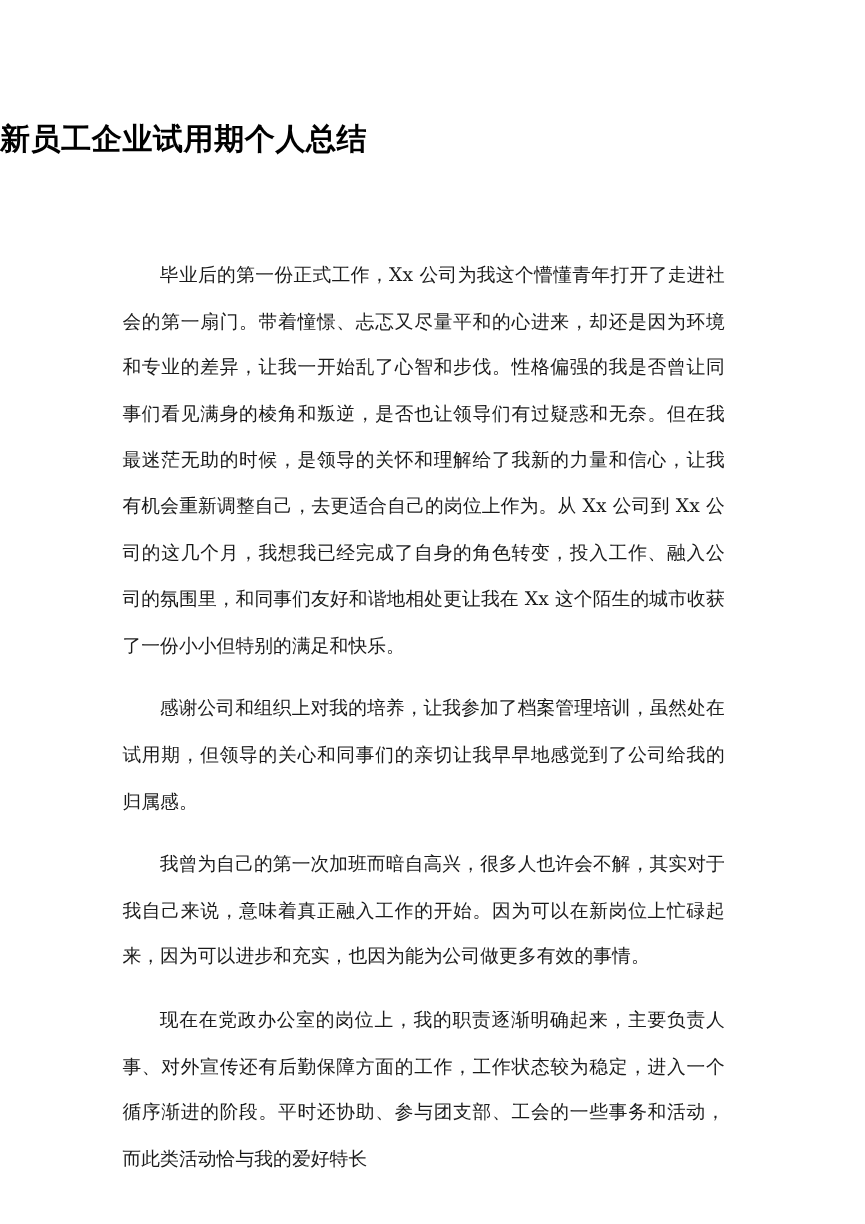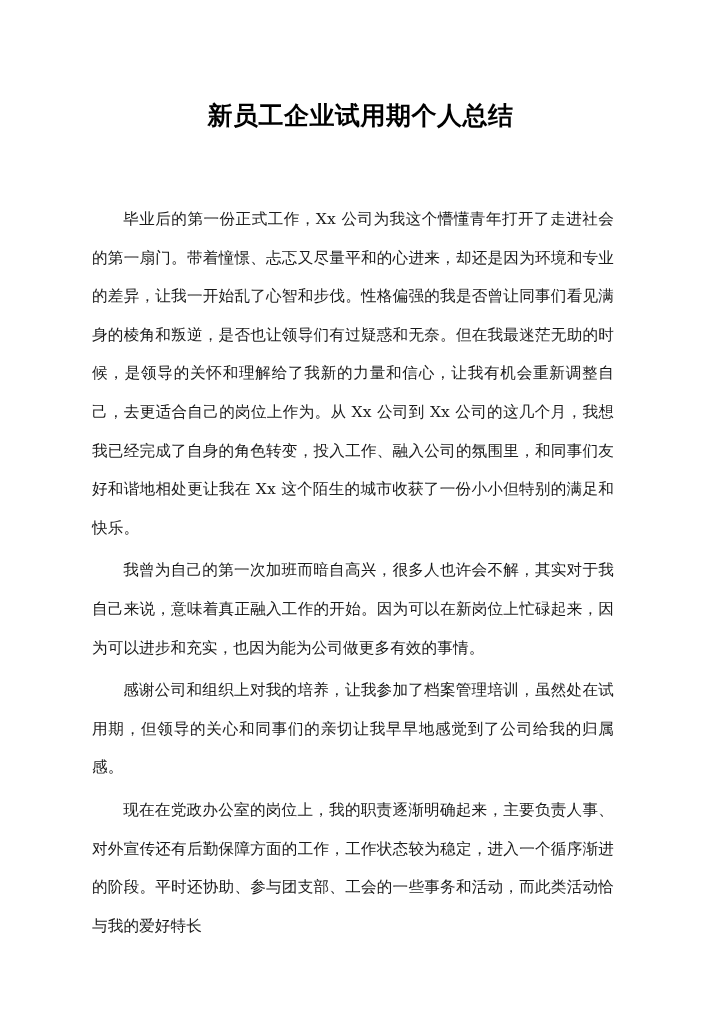--- a/index.html
+++ b/index.html
@@ -16,21 +16,21 @@
     background: #ffffff;
     overflow: hidden;
     box-sizing: border-box;
   }
 
   .doc-title {
     position: absolute;
     left: 0;
     right: 0;
     top: 84px;
-    text-align: center;
+    text-align: left;
     font-family: "DejaVu Serif", "Liberation Serif", serif;
     font-weight: 700;
     font-size: 25px;
     line-height: 30px;
     letter-spacing: 0.5px;
     color: #000000;
     white-space: nowrap;
   }
 
   .doc-body {
@@ -41,39 +41,39 @@
     font-family: "DejaVu Serif", "Liberation Serif", serif;
     font-size: 15.6px;
     line-height: 38.6px;
     color: #1a1a1a;
     text-align: justify;
     text-justify: inter-character;
     letter-spacing: 0.1px;
   }
 
   .doc-body p {
-    margin: 4px;
+    margin: 14px;
     padding: 0;
     text-indent: 2em;
     text-align: justify;
     text-justify: inter-character;
     word-break: break-all;
   }
 
   .doc-body p:last-child {
     text-align-last: left;
   }
 </style>
 </head>
 <body>
 
 <div class="page">
 
   <h1 class="doc-title">新员工企业试用期个人总结</h1>
 
   <div class="doc-body">
     <p>毕业后的第一份正式工作，Xx 公司为我这个懵懂青年打开了走进社会的第一扇门。带着憧憬、忐忑又尽量平和的心进来，却还是因为环境和专业的差异，让我一开始乱了心智和步伐。性格偏强的我是否曾让同事们看见满身的棱角和叛逆，是否也让领导们有过疑惑和无奈。但在我最迷茫无助的时候，是领导的关怀和理解给了我新的力量和信心，让我有机会重新调整自己，去更适合自己的岗位上作为。从 Xx 公司到 Xx 公司的这几个月，我想我已经完成了自身的角色转变，投入工作、融入公司的氛围里，和同事们友好和谐地相处更让我在 Xx 这个陌生的城市收获了一份小小但特别的满足和快乐。</p>
+    <p>感谢公司和组织上对我的培养，让我参加了档案管理培训，虽然处在试用期，但领导的关心和同事们的亲切让我早早地感觉到了公司给我的归属感。</p>
     <p>我曾为自己的第一次加班而暗自高兴，很多人也许会不解，其实对于我自己来说，意味着真正融入工作的开始。因为可以在新岗位上忙碌起来，因为可以进步和充实，也因为能为公司做更多有效的事情。</p>
-    <p>感谢公司和组织上对我的培养，让我参加了档案管理培训，虽然处在试用期，但领导的关心和同事们的亲切让我早早地感觉到了公司给我的归属感。</p>
     <p>现在在党政办公室的岗位上，我的职责逐渐明确起来，主要负责人事、对外宣传还有后勤保障方面的工作，工作状态较为稳定，进入一个循序渐进的阶段。平时还协助、参与团支部、工会的一些事务和活动，而此类活动恰与我的爱好特长</p>
   </div>
 
 </div>
 
 </body></html>

